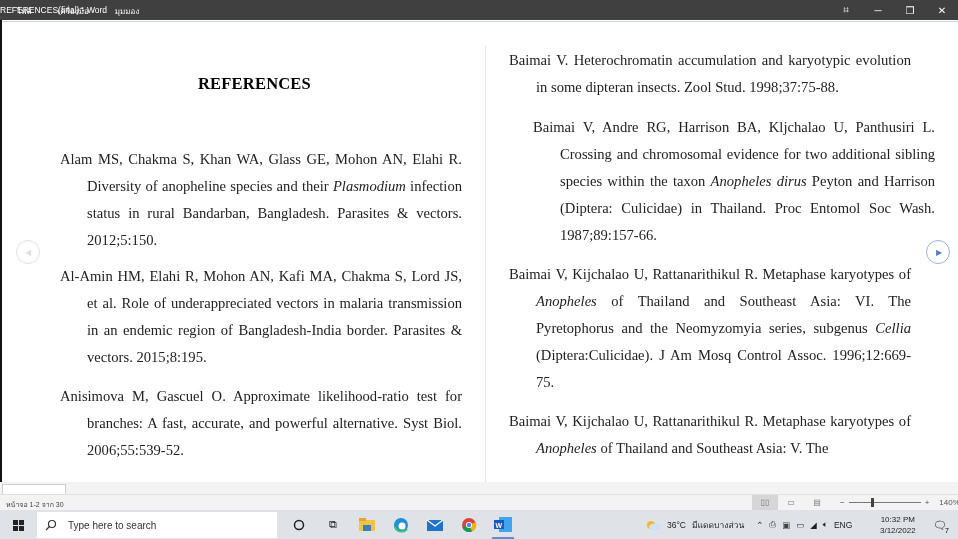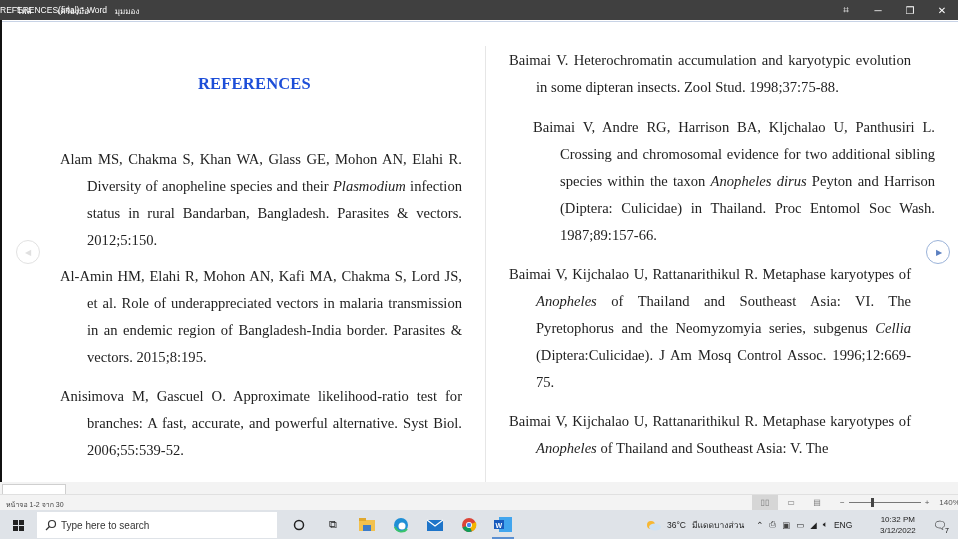--- a/index.html
+++ b/index.html
@@ -8,40 +8,40 @@
   .titlebar .menu { position: absolute; left: 17px; top: 5px; display: flex; gap: 26px; }
   .titlebar .menu span { font-size: 8px; }
   .titlebar .title { position: absolute; left: 0; width: 958px; text-align: left; top: 5px; font-size: 8.5px; }
   .titlebar .controls { position: absolute; right: 0; top: 0; height: 20px; display: flex; }
   .titlebar .controls div { width: 32px; height: 20px; display: flex; align-items: center; justify-content: center; font-size: 10px; }
   .leftedge { position: absolute; left: 0; top: 20px; width: 2px; height: 462px; background: #111; }
   .page { position: absolute; left: 2px; top: 21px; width: 956px; height: 461px; background: #fff; border-top: 1px solid #c8d3e6; }
   .col { position: absolute; font-family: "Liberation Serif", serif; font-size: 14.6px; color: #222; }
   .col-left { left: 58px; top: 0; width: 402px; }
   .col-right { left: 507px; top: 0; width: 402px; }
-  .heading { position: absolute; left: 196px; top: 52px; font-family: "Liberation Serif", serif; font-weight: bold; font-size: 16.5px; color: #1d4ed8; letter-spacing: 0.2px; }
+  .heading { position: absolute; left: 196px; top: 52px; font-family: "Liberation Serif", serif; font-weight: bold; font-size: 16.5px; color: #000000; letter-spacing: 0.2px; }
   .ref { position: absolute; text-align: justify; line-height: 27px; padding-left: 27px; text-indent: -27px; width: 402px; }
   .ref i { font-style: italic; }
   .divider { position: absolute; left: 483px; top: 24px; width: 1px; height: 442px; background: #e6e6e6; }
   .nav-btn { position: absolute; width: 24px; height: 24px; border-radius: 50%; display: flex; align-items: center; justify-content: center; }
   .nav-prev { left: 16px; top: 240px; border: 1.5px solid #e2e2e2; }
   .nav-next { left: 926px; top: 240px; border: 1.5px solid #9bb3d9; }
   .statusarea { position: absolute; left: 0; top: 482px; width: 958px; height: 28px; background: #f3f3f3; }
   .smallbox { position: absolute; left: 2px; top: 2px; width: 64px; height: 11px; background: #fff; border: 1px solid #cfcfcf; }
   .statusbar { position: absolute; left: 0; top: 494px; width: 958px; height: 16px; background: #f3f3f3; border-top: 1px solid #e0e0e0; font-size: 7px; color: #444; }
   .statusbar .pages { position: absolute; left: 6px; top: 4px; }
   .statusbar .views { position: absolute; left: 752px; top: 0; display: flex; height: 15px; }
   .statusbar .views div { width: 26px; height: 15px; display: flex; align-items: center; justify-content: center; font-size: 8px; color: #777; }
   .statusbar .views div.active { background: #d6d6d6; }
   .zoomctl { position: absolute; left: 840px; top: 3px; display: flex; align-items: center; gap: 4px; font-size: 8px; color: #555; }
   .zoomctl .track { width: 72px; height: 1px; background: #777; position: relative; }
   .zoomctl .thumb { position: absolute; left: 22px; top: -4px; width: 3px; height: 9px; background: #444; }
   .taskbar { position: absolute; left: 0; top: 510px; width: 958px; height: 29px; background: #dfe3e8; }
   .startbtn { position: absolute; left: 8px; top: 6px; width: 20px; height: 18px; display: flex; align-items: center; justify-content: center; }
-  .search { position: absolute; left: 37px; top: 2px; width: 240px; height: 26px; background: #fff; display: flex; align-items: center; font-size: 10px; color: #333; padding-left: 8px; gap: 4px; }
+  .search { position: absolute; left: 37px; top: 2px; width: 240px; height: 26px; background: #fff; display: flex; align-items: center; font-size: 10px; color: #333; padding-left: 8px; gap: 11px; }
   .tb-icons { position: absolute; left: 282px; top: 0; height: 29px; display: flex; }
   .tb-icons div { width: 34px; height: 29px; display: flex; align-items: center; justify-content: center; font-size: 12px; position: relative; }
   .tb-icons div.running::after { content: ""; position: absolute; bottom: 0; left: 6px; right: 6px; height: 2px; background: #5b8fd1; }
   .tray { position: absolute; left: 645px; top: 0; height: 29px; display: flex; align-items: center; font-size: 8.5px; color: #222; gap: 6px; }
   .clock { position: absolute; left: 880px; top: 4px; text-align: center; font-size: 8px; line-height: 11px; color: #222; }
   .notif { position: absolute; left: 930px; top: 6px; width: 20px; height: 18px; font-size: 11px; display: flex; align-items: center; justify-content: center; }
 </style>
 </head>
 <body>
 

